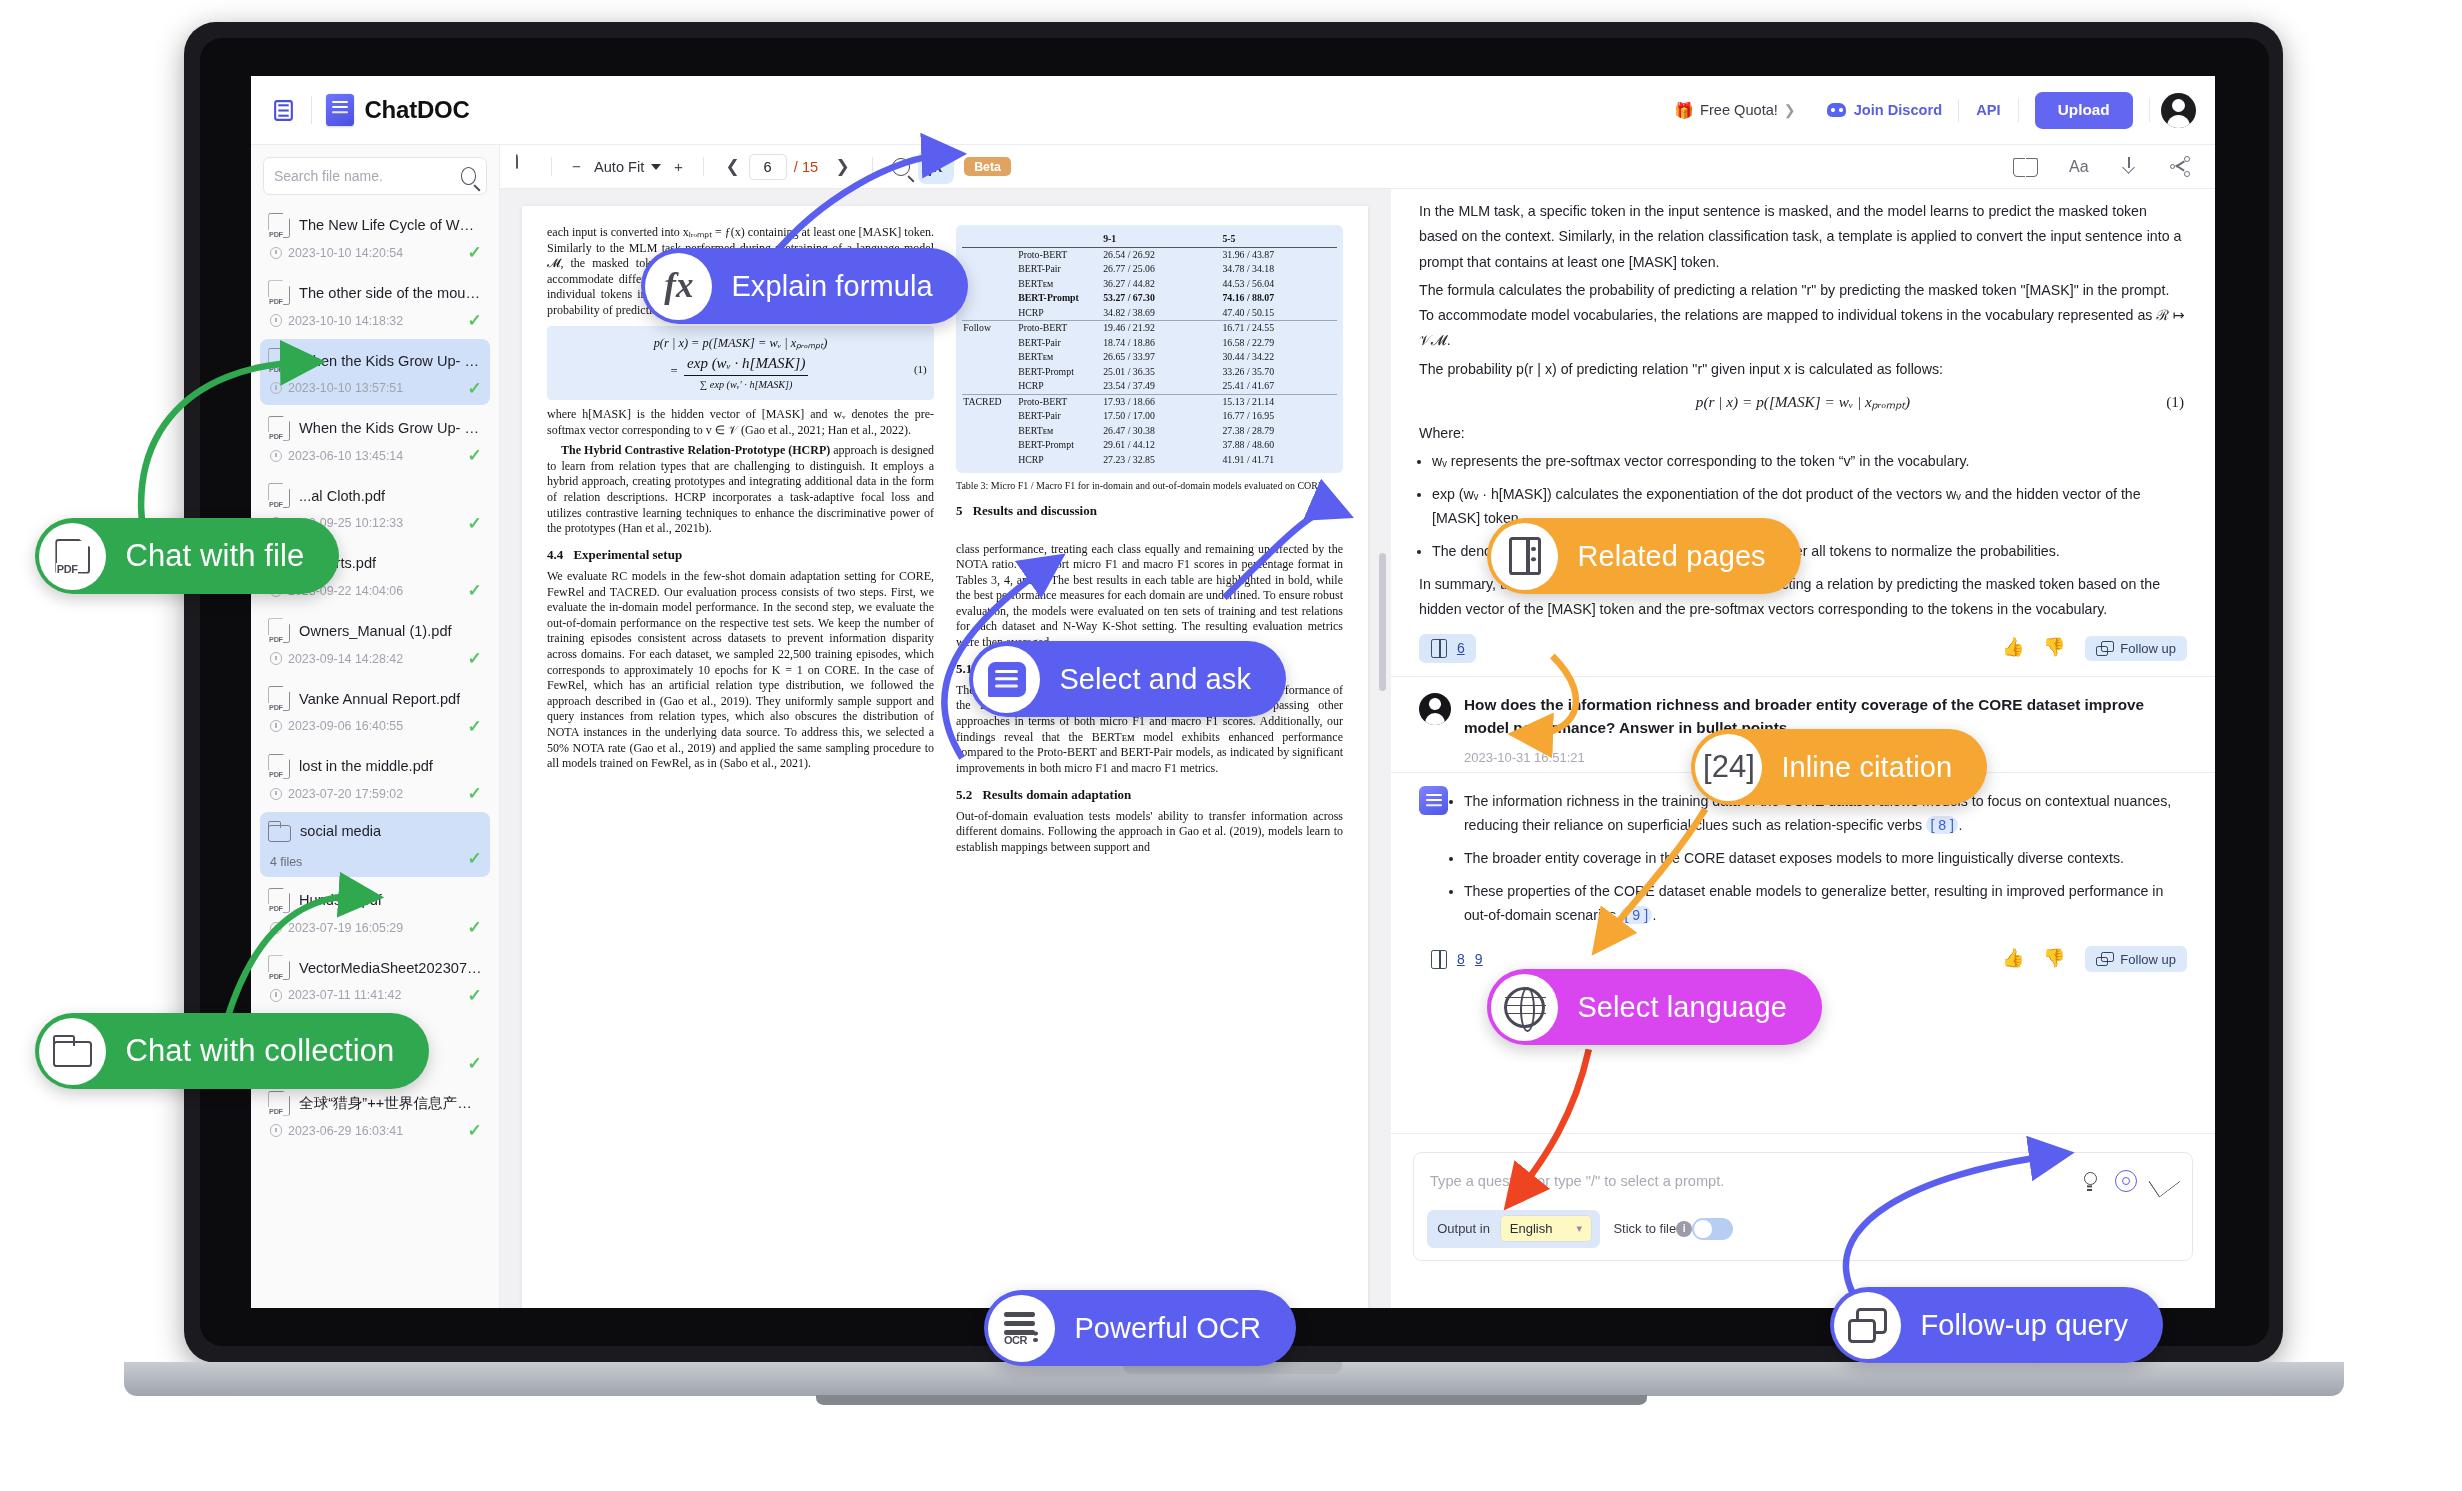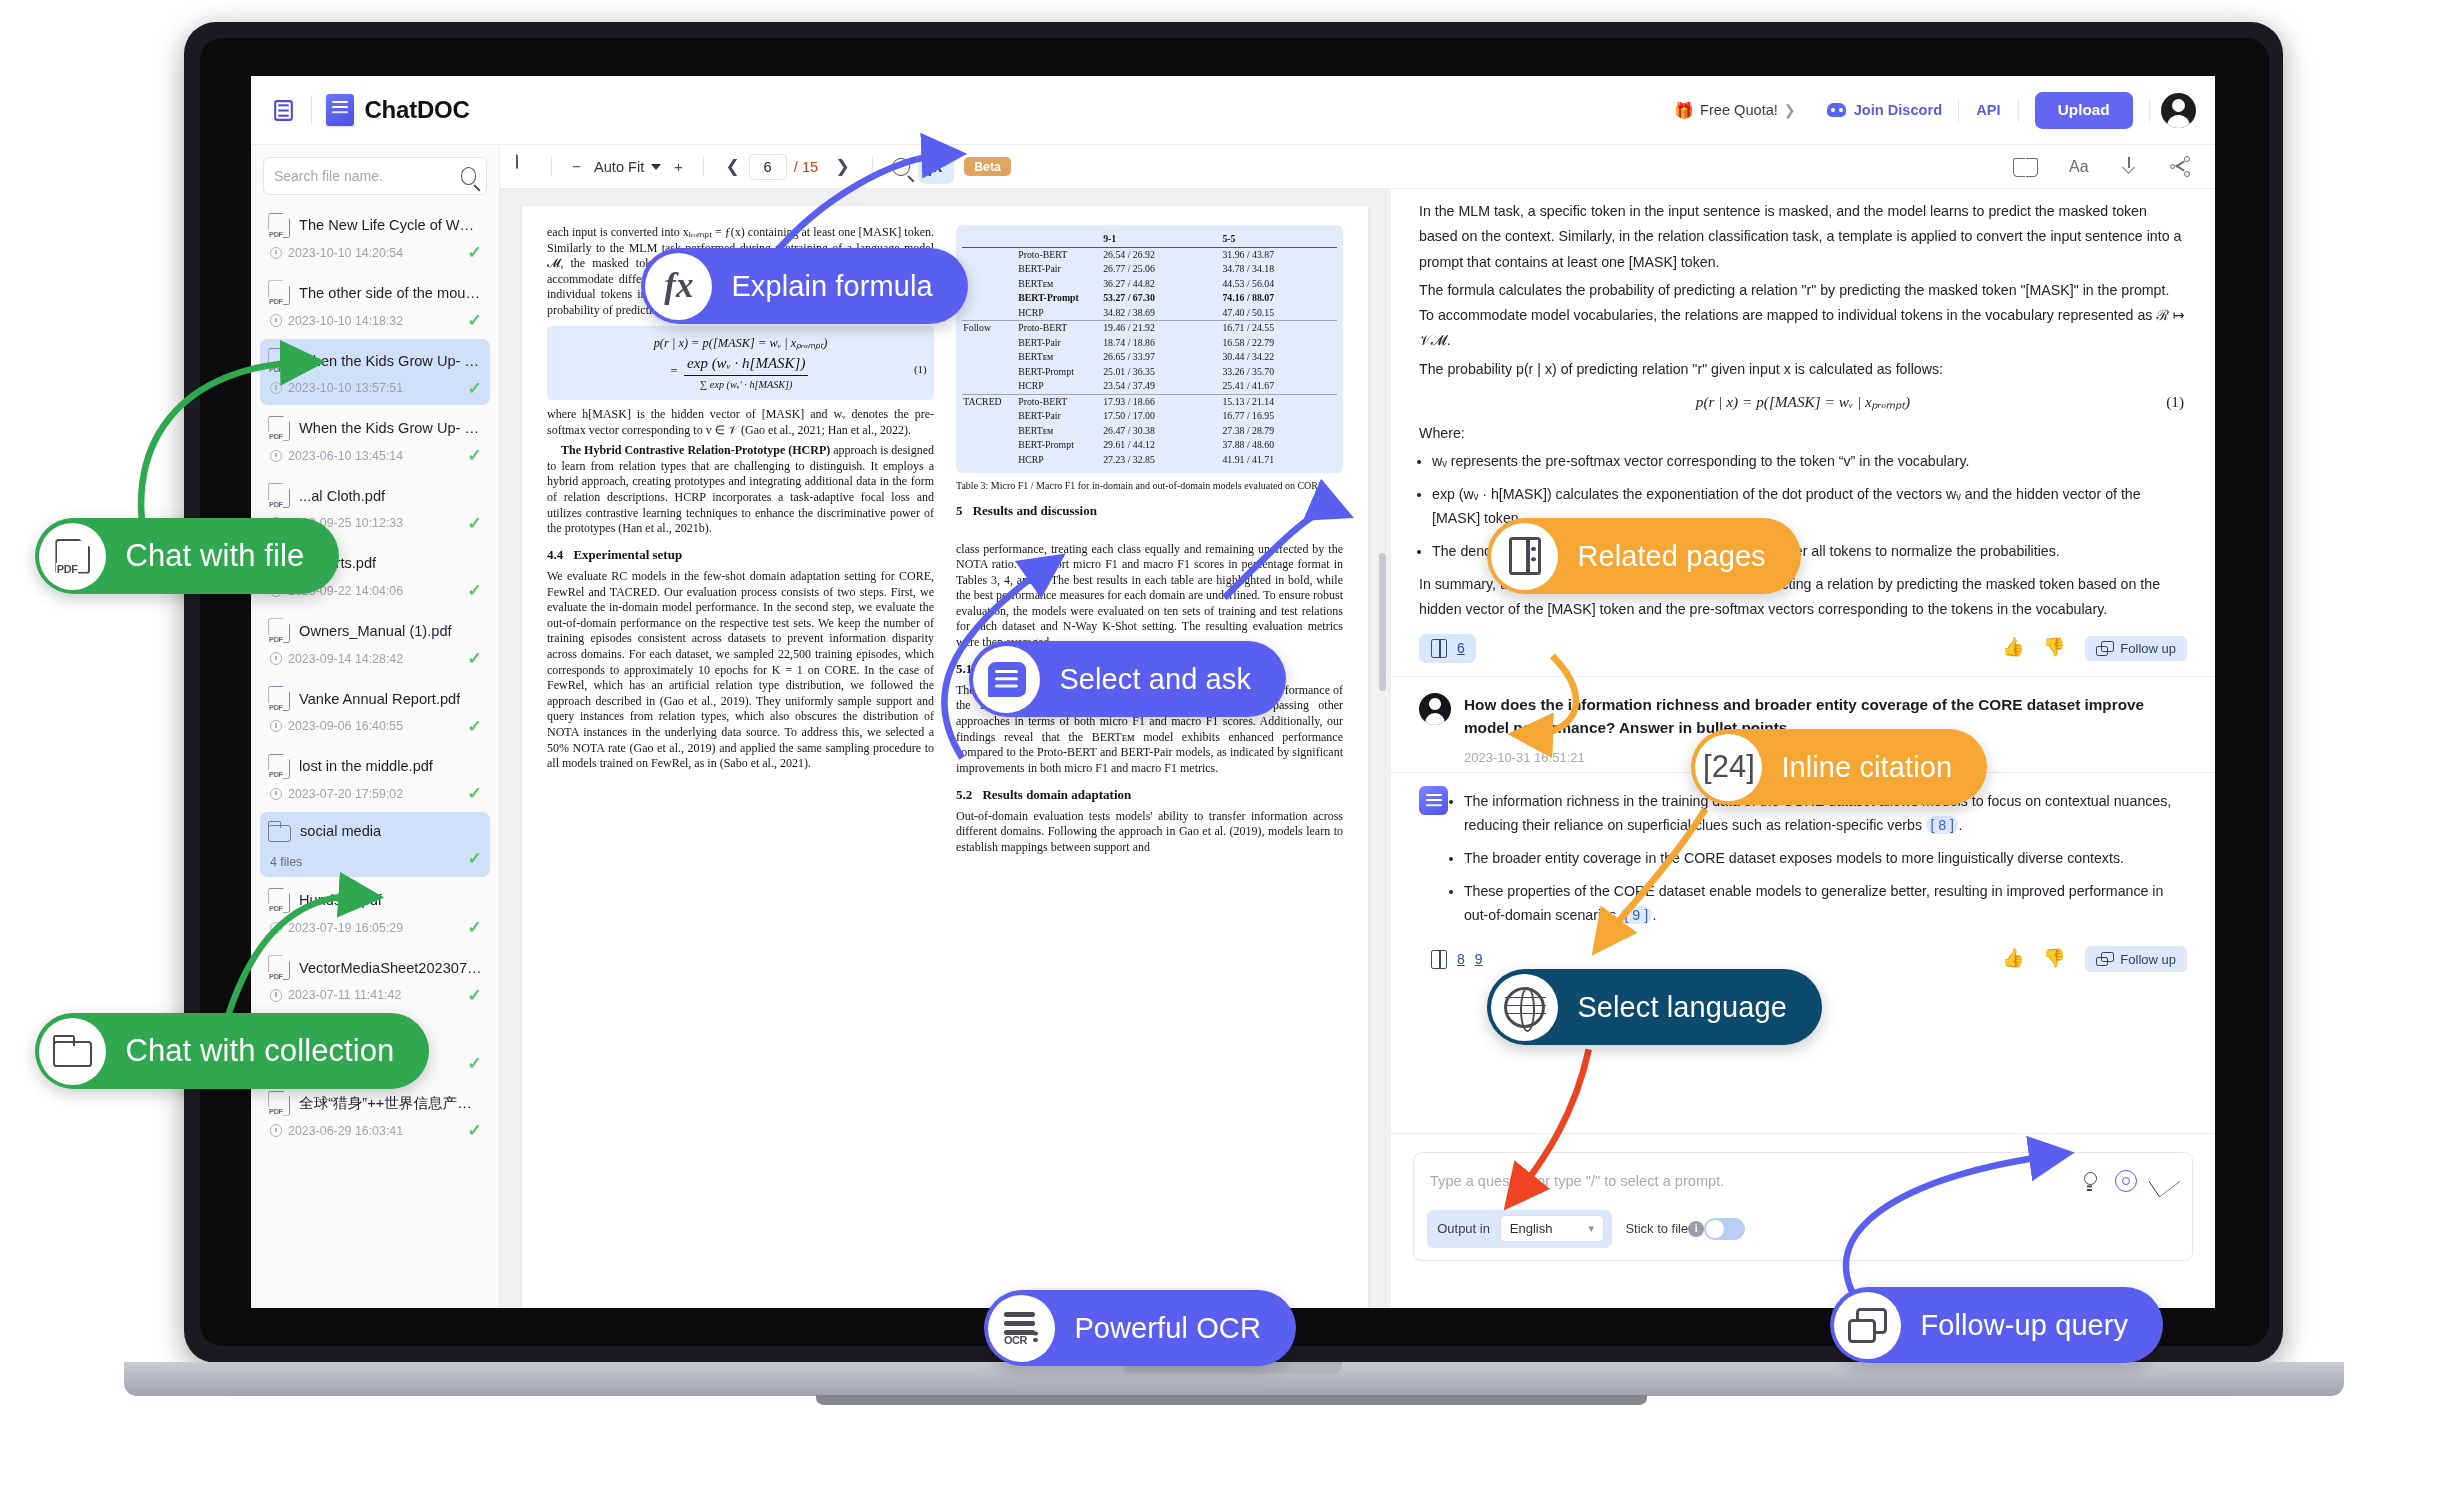--- a/index.html
+++ b/index.html
@@ -250,42 +250,42 @@
   .bulb:before{content:"";position:absolute;left:3.6px;top:1.5px;width:11.7px;height:11.7px;border:1.7px solid #4a4a55;border-radius:50%;}
   .bulb:after{content:"";position:absolute;left:6.6px;bottom:1.5px;width:5.8px;height:1.7px;background:#4a4a55;box-shadow:0 -3.6px 0 #4a4a55;}
   .gear { width:22px;height:22px;border:1.9px solid #5b60e8;border-radius:50%; position:relative; }
   .gear:before{content:"";position:absolute;left:5.5px;top:5.5px;width:6.6px;height:6.6px;border:1.7px solid #5b60e8;border-radius:50%;}
   .send { width:23px;height:23px; position:relative; }
   .send:before{content:"";position:absolute;inset:0;border-left:1.9px solid #4a4a55;border-bottom:1.9px solid #4a4a55;
                transform:skew(-18deg) rotate(-45deg); border-radius:1.5px;}
   .comp-bot { display:flex; align-items:center; gap:13px; padding:0 13px 11.7px; }
   .out-in { display:flex; align-items:center; gap:10.2px; background:#dce8fa; border-radius:6.6px; padding:5.8px 8.7px 5.8px 10.2px; }
   .out-lbl { font-size:13px; color:#3b3b46; }
-  .lang-sel { background:#ffffff; border:0.7px solid #dcdce4; border-radius:5.1px; padding:5.1px 8.7px; font-size:13px; color:#2c2c36;
-              display:flex; align-items:center; gap:36px; }
+  .lang-sel { background:#fef9c3; border:0.7px solid #dcdce4; border-radius:5.1px; padding:5.1px 8.7px; font-size:13px; color:#2c2c36;
+              display:flex; align-items:center; gap:24px; }
   .cv { color:#8d8d9b; font-size:11px; }
   .stick { display:flex; align-items:center; gap:0; font-size:13px; color:#3b3b46; }
   .info-dot { width:16px;height:16px;border-radius:50%;background:#9b9baa;color:#fff;font-size:10.2px;display:flex;align-items:center;justify-content:center;font-weight:700; }
   .toggle { width:41px;height:22px;border-radius:11.7px;background:#b7cdf1; position:relative; }
   .toggle:after{content:"";position:absolute;left:2.2px;top:2.2px;width:17.5px;height:17.5px;border-radius:50%;background:#fff;}
 
   
   .pill {
     position:absolute; display:flex; align-items:center; border-radius:728px;
     box-shadow:0 5.1px 16px rgba(0,0,0,.20); padding:0 35px 0 4.4px; height:76px; z-index:40;
   }
   .pill .circ {
     width:67px;height:67px;border-radius:50%;background:#fff;flex:none;
     display:flex;align-items:center;justify-content:center; margin-right:19px;
   }
   .pill .ptxt { color:#fff; font-size:29px; font-weight:500; white-space:nowrap; letter-spacing:0.1px; }
   .pill.green { background:#2fa84f; } .pill.green .ptxt{ font-size:31px; }
   .pill.purple { background:#5b5ff0; }
   .pill.orange { background:#f5a633; }
-  .pill.red { background:#0c4a6e; }
+  .pill.red { background:#d946ef; }
 
   .ic-pdf { width:35px;height:35px; position:relative; }
   .ic-pdf .sh { position:absolute; inset:0; border:2.9px solid #4a4a55; border-radius:3.6px;
                 clip-path: polygon(0 0, 66% 0, 100% 26%, 100% 100%, 0 100%); }
   .ic-pdf .tx { position:absolute; left:0.7px; bottom:-1.5px; font-size:11px; font-weight:700; color:#4a4a55; background:#fff; padding:0 0.7px; letter-spacing:-0.4px;}
   .ic-folder { width:39px;height:32px; position:relative; }
   .ic-folder:before{content:"";position:absolute;left:0;top:5.8px;right:0;bottom:0;border:2.9px solid #4a4a55;border-radius:3.6px;}
   .ic-folder:after{content:"";position:absolute;left:0;top:0;width:17.5px;height:8.7px;border:2.9px solid #4a4a55;border-bottom:none;border-radius:2.9px 2.9px 0 0;}
   .ic-fx { font-size:35px; font-style:italic; font-weight:700; color:#4a4a55; font-family:"Liberation Serif",serif; }
   .ic-chat { width:38px;height:35px; background:#5b5ff0; border-radius:7.3px 7.3px 7.3px 1.5px; position:relative; }

